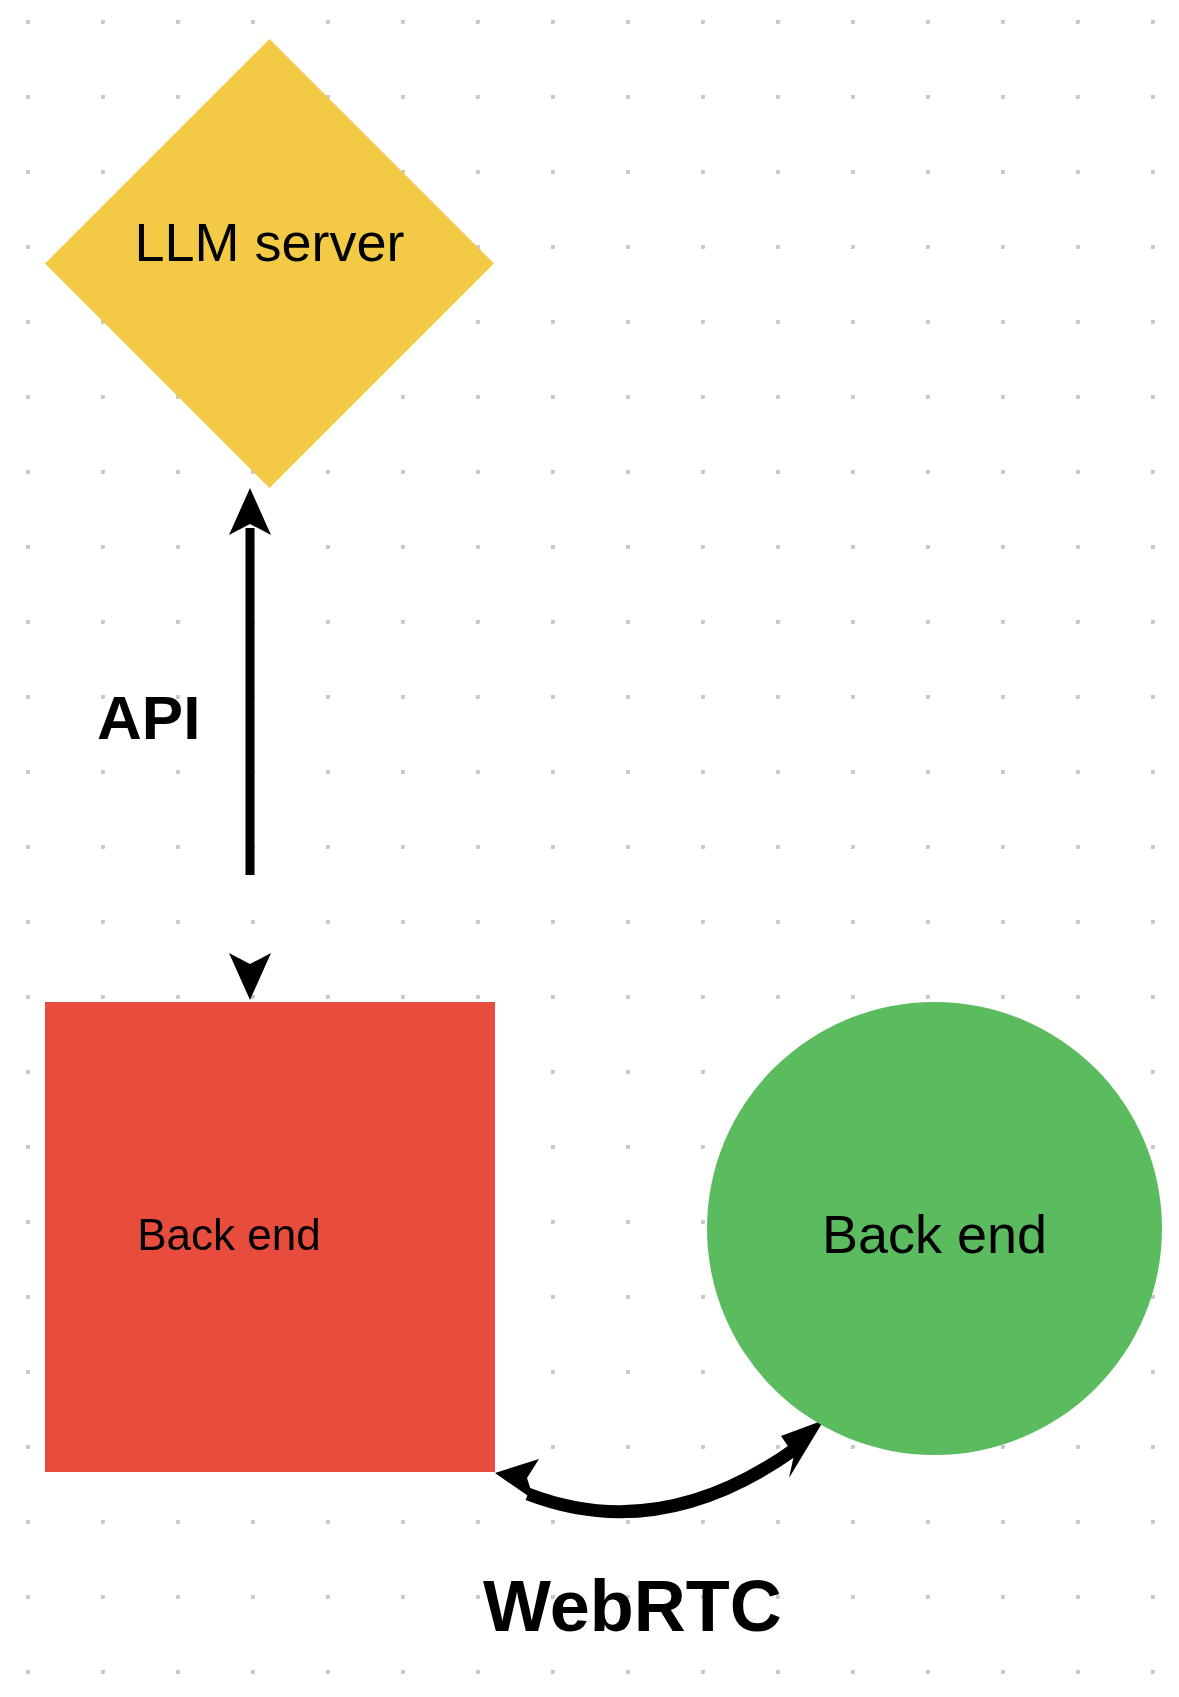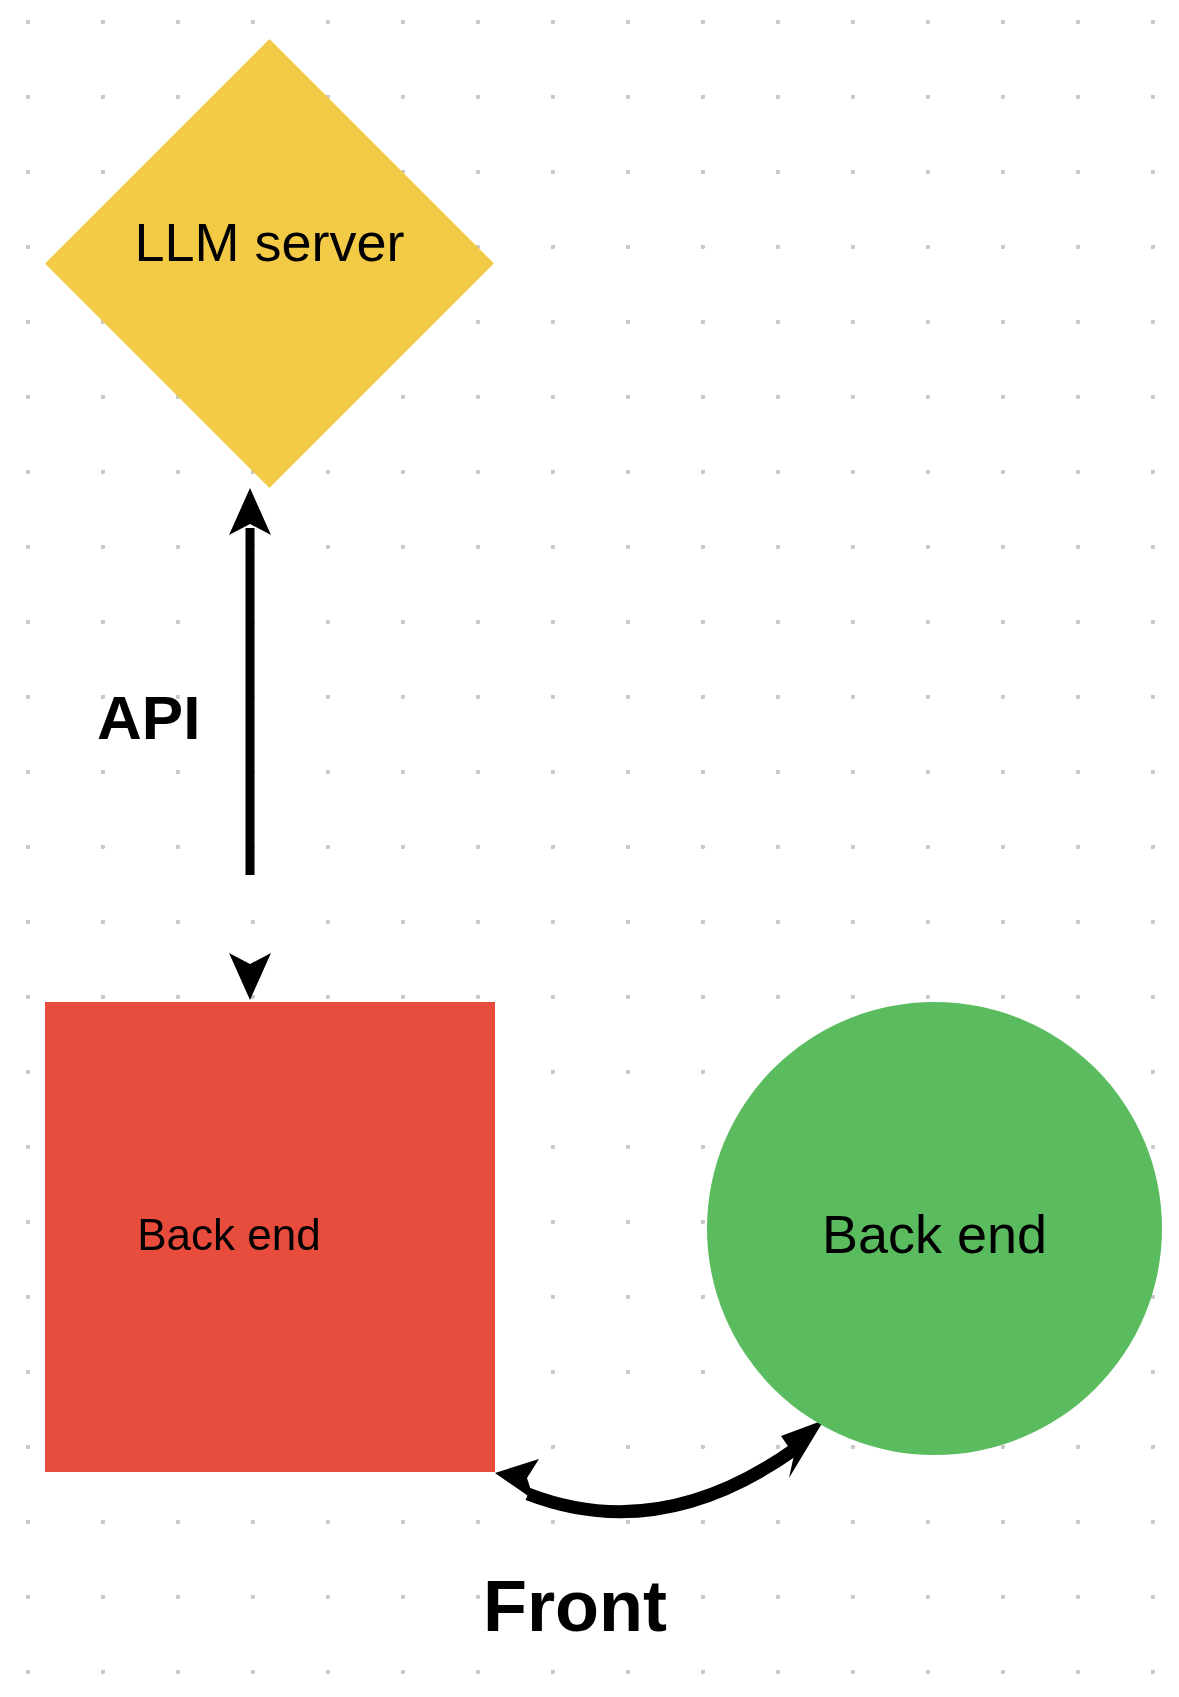--- a/index.html
+++ b/index.html
@@ -143,15 +143,15 @@
   <div id="llm-label" class="node-label">LLM server</div>
 
   <div id="backend-node"></div>
   <div id="backend-label" class="node-label">Back end</div>
 
   <div id="frontend-node"></div>
   <div id="frontend-label" class="node-label">Back end</div>
 
   <div id="api-label" class="edge-label">API</div>
 
-  <div id="webrtc-label" class="edge-label">Front</div>
+  <div id="webrtc-label" class="edge-label">WebRTC</div>
 
 </div>
 
 </body></html>

